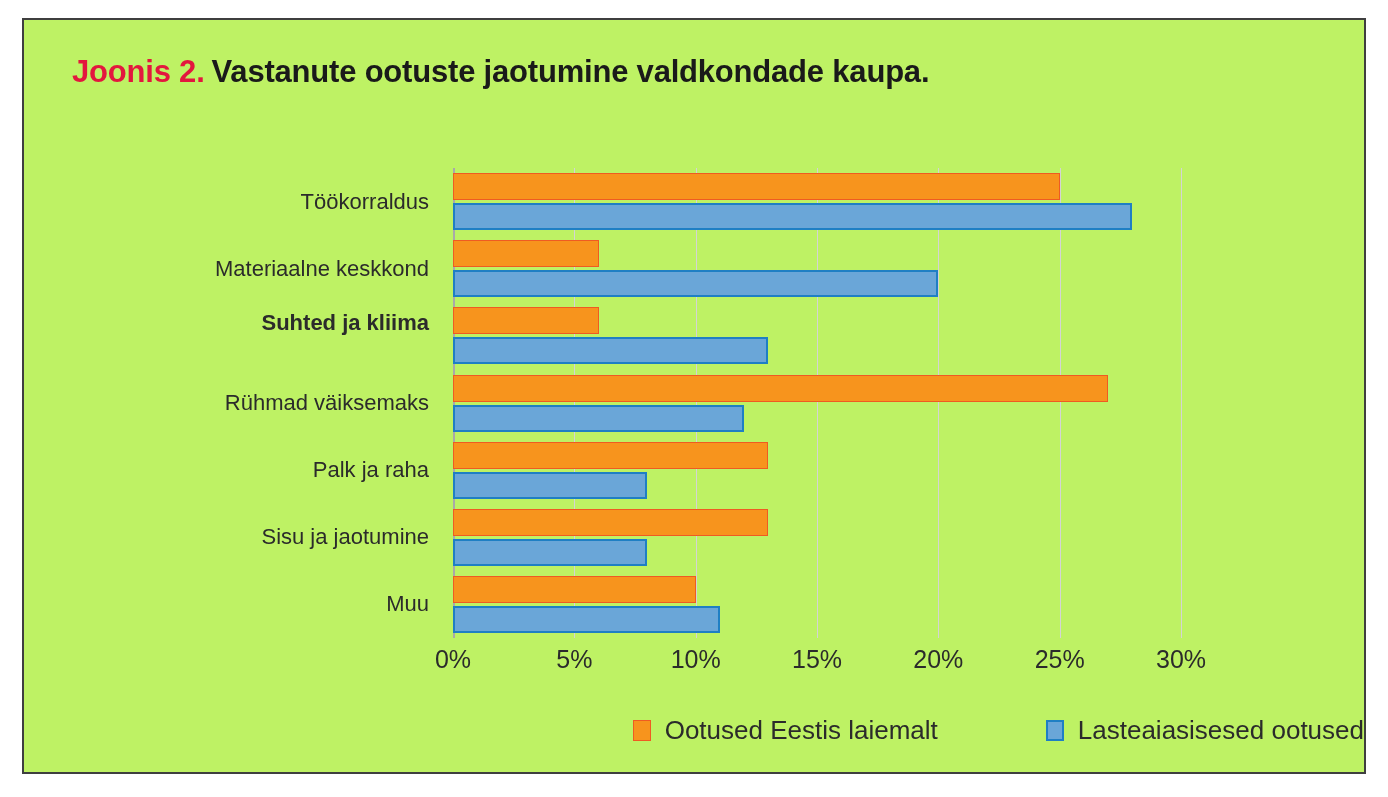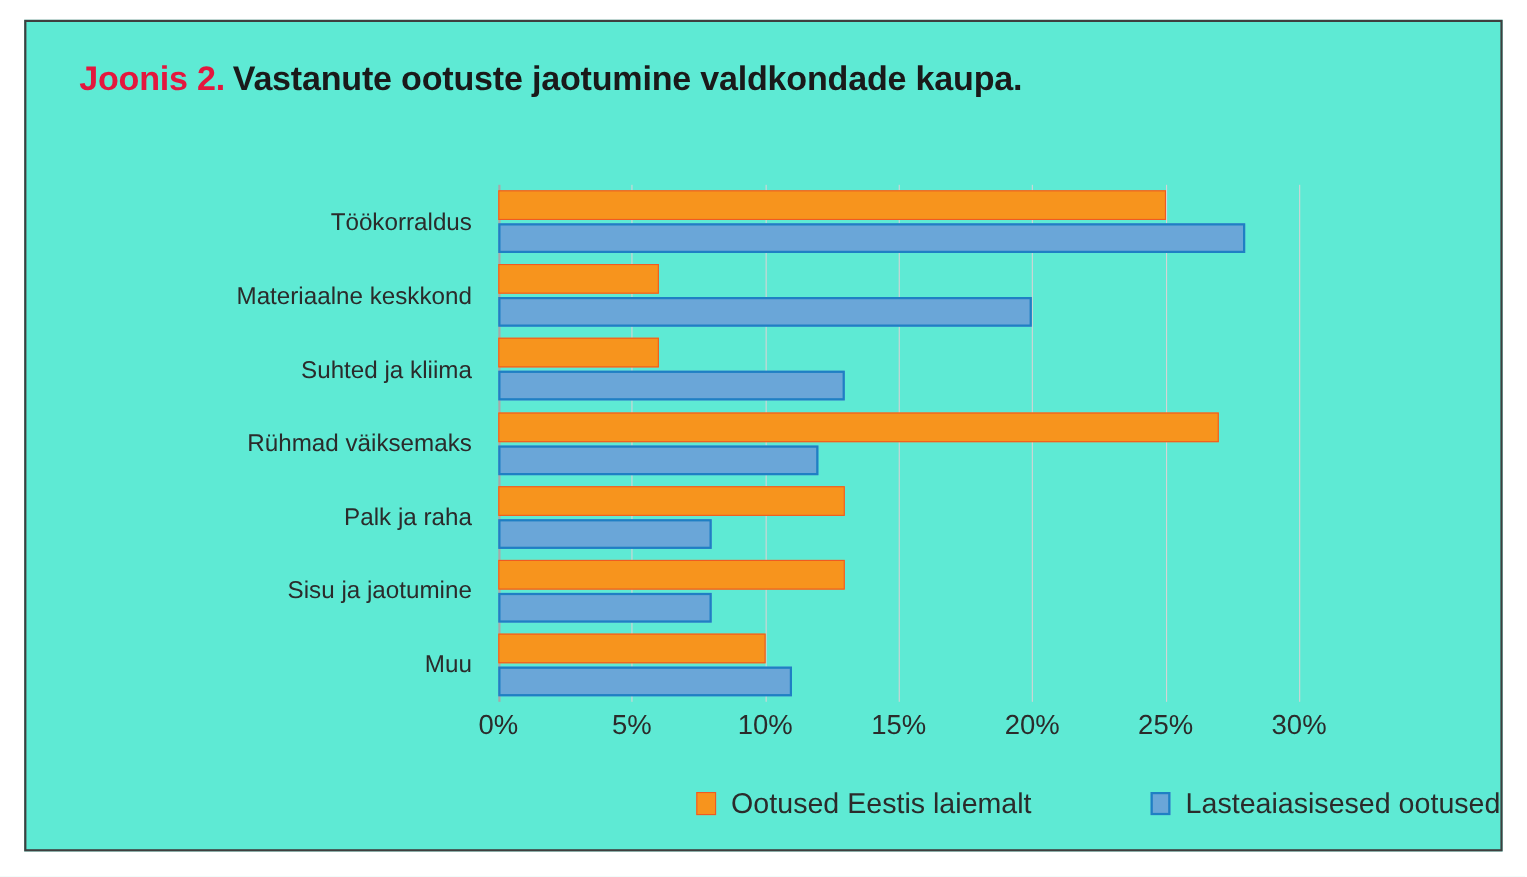--- a/index.html
+++ b/index.html
@@ -14,21 +14,21 @@
     overflow: hidden;
   }
 
   .figure-frame {
     position: absolute;
     left: 22px;
     top: 18px;
     width: 1344px;
     height: 756px;
     border: 2px solid #3f3f3f;
-    background: #5eead4;
+    background: #bef264;
     box-sizing: border-box;
   }
 
   
   .fig-title {
     position: absolute;
     left: 48px;
     top: 34px;
     font-size: 31px;
     font-weight: bold;
@@ -166,21 +166,21 @@
 
   <div class="fig-title">
     <span class="label-red">Joonis 2.</span><span>Vastanute ootuste jaotumine valdkondade kaupa.</span>
   </div>
 
   <div class="plot-wrap">
 
     <div class="cat-labels" id="cat-labels">
         <div class="cat-label" style="top: 33.5714px;">Töökorraldus</div>
         <div class="cat-label" style="top: 100.714px;">Materiaalne keskkond</div>
-        <div class="cat-label" style="top: 169px;">Suhted ja kliima</div>
+        <div class="cat-label" style="top: 155px; font-weight: bold;">Suhted ja kliima</div>
         <div class="cat-label" style="top: 302.143px;">Palk ja raha</div>
         <div class="cat-label" style="top: 235px;">Rühmad väiksemaks</div>
         <div class="cat-label" style="top: 369.286px;">Sisu ja jaotumine</div>
         <div class="cat-label" style="top: 436.429px;">Muu</div>
       </div>
 
     <div class="canvas" id="canvas">
         <div class="axisline" style="left: 0px;"></div>
         <div class="gridline" style="left: 121.333px;"></div>
         <div class="gridline" style="left: 242.667px;"></div>

